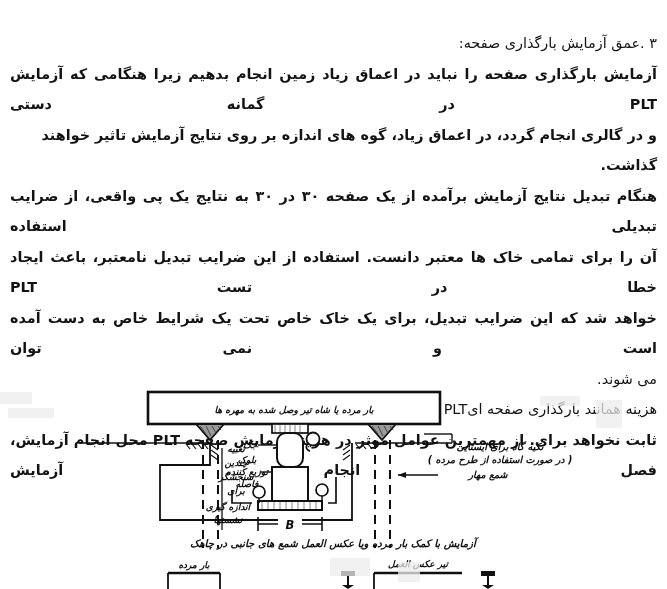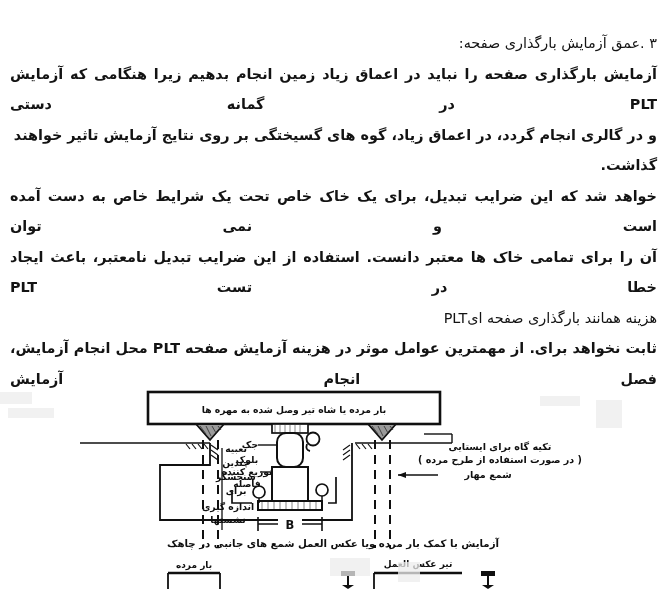--- a/index.html
+++ b/index.html
@@ -48,20 +48,21 @@
     text-align-last: right;
   }
 
   
   .figure {
     position: absolute;
     left: 0;
     top: 372px;
     width: 667px;
     height: 217px;
+    font-style: italic;
   }
   .fig-svg { display: block; }
 
   .fig-label {
     font-family: "DejaVu Sans", "Liberation Sans", sans-serif;
     font-weight: bold;
     fill: #101010;
     direction: rtl;
   }
   .caption-text {
@@ -76,23 +77,25 @@
   }
 </style>
 </head>
 <body>
 
 <div class="page">
 
   <div class="text-body">
     <div class="line heading">۳ .عمق آزمایش بارگذاری صفحه:</div>
     <div class="line justify">آزمایش بارگذاری صفحه را نباید در اعماق زیاد زمین انجام بدهیم زیرا هنگامی که آزمایش PLT در گمانه دستی</div>
-    <div class="line justify last">و در گالری انجام گردد، در اعماق زیاد، گوه های گسیختگی بر روی نتایج آزمایش تاثیر خواهند گذاشت.</div>
+    <div class="line justify last">و در گالری انجام گردد، در اعماق زیاد، گوه های اندازه بر روی نتایج آزمایش تاثیر خواهند گذاشت.</div>
+    <div class="line justify">هنگام تبدیل نتایج آزمایش برآمده از یک صفحه ۳۰ در ۳۰ به نتایج یک پی واقعی، از ضرایب تبدیلی استفاده</div>
+    <div class="line justify">آن را برای تمامی خاک ها معتبر دانست. استفاده از این ضرایب تبدیل نامعتبر، باعث ایجاد خطا در تست PLT</div>
     <div class="line justify">خواهد شد که این ضرایب تبدیل، برای یک خاک خاص تحت یک شرایط خاص به دست آمده است و نمی توان</div>
-    <div class="line justify">آن را برای تمامی خاک ها معتبر دانست. استفاده از این ضرایب تبدیل نامعتبر، باعث ایجاد خطا در تست PLT</div>
+    <div class="line last">می شوند.</div>
     <div class="line heading">هزینه همانند بارگذاری صفحه ایPLT</div>
     <div class="line justify">ثابت نخواهد برای. از مهمترین عوامل موثر در هزینه آزمایش صفحه PLT محل انجام آزمایش، فصل انجام آزمایش</div>
   </div>
 
   <div class="figure">
 
     <div class="smudge" style="left:0px;  top:20px;  width:32px; height:12px;"></div>
     <div class="smudge" style="left:8px;  top:36px;  width:46px; height:10px;"></div>
     <div class="smudge" style="left:540px;top:24px;  width:40px; height:10px;"></div>
     <div class="smudge" style="left:596px;top:28px;  width:26px; height:28px;"></div>

